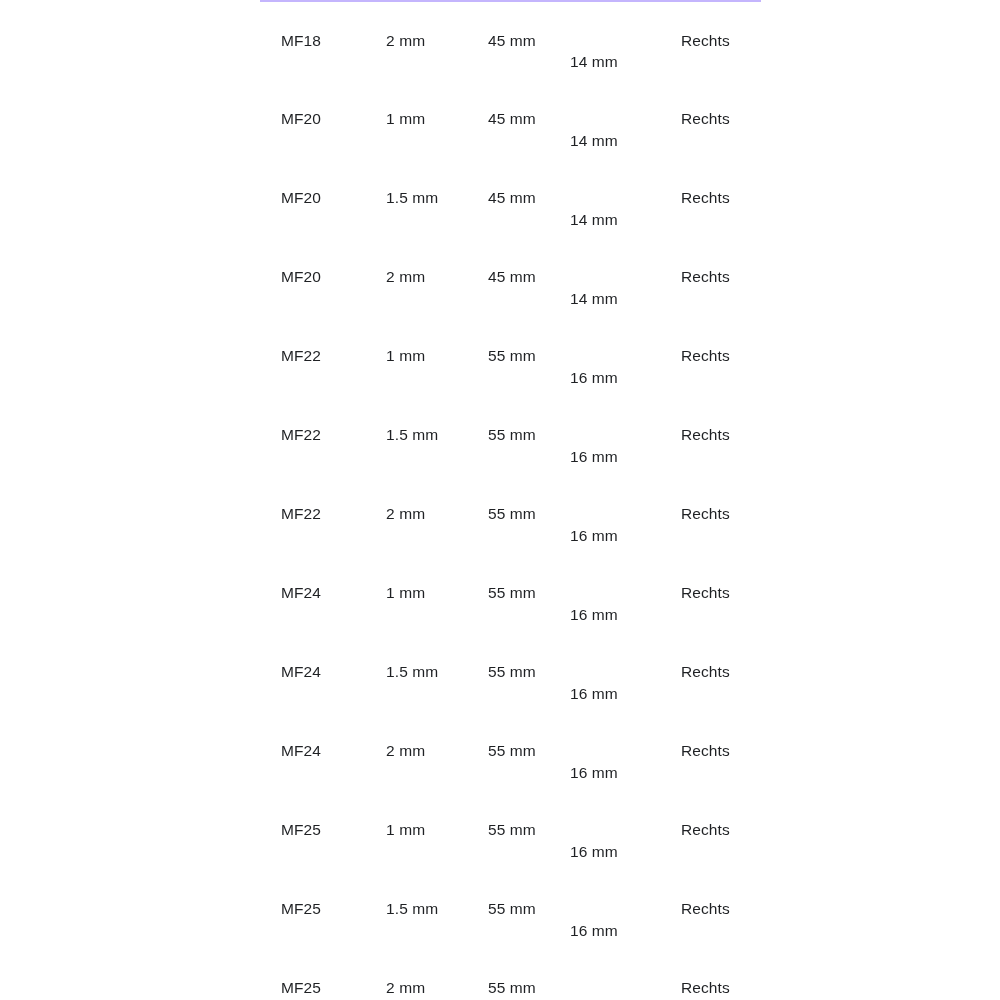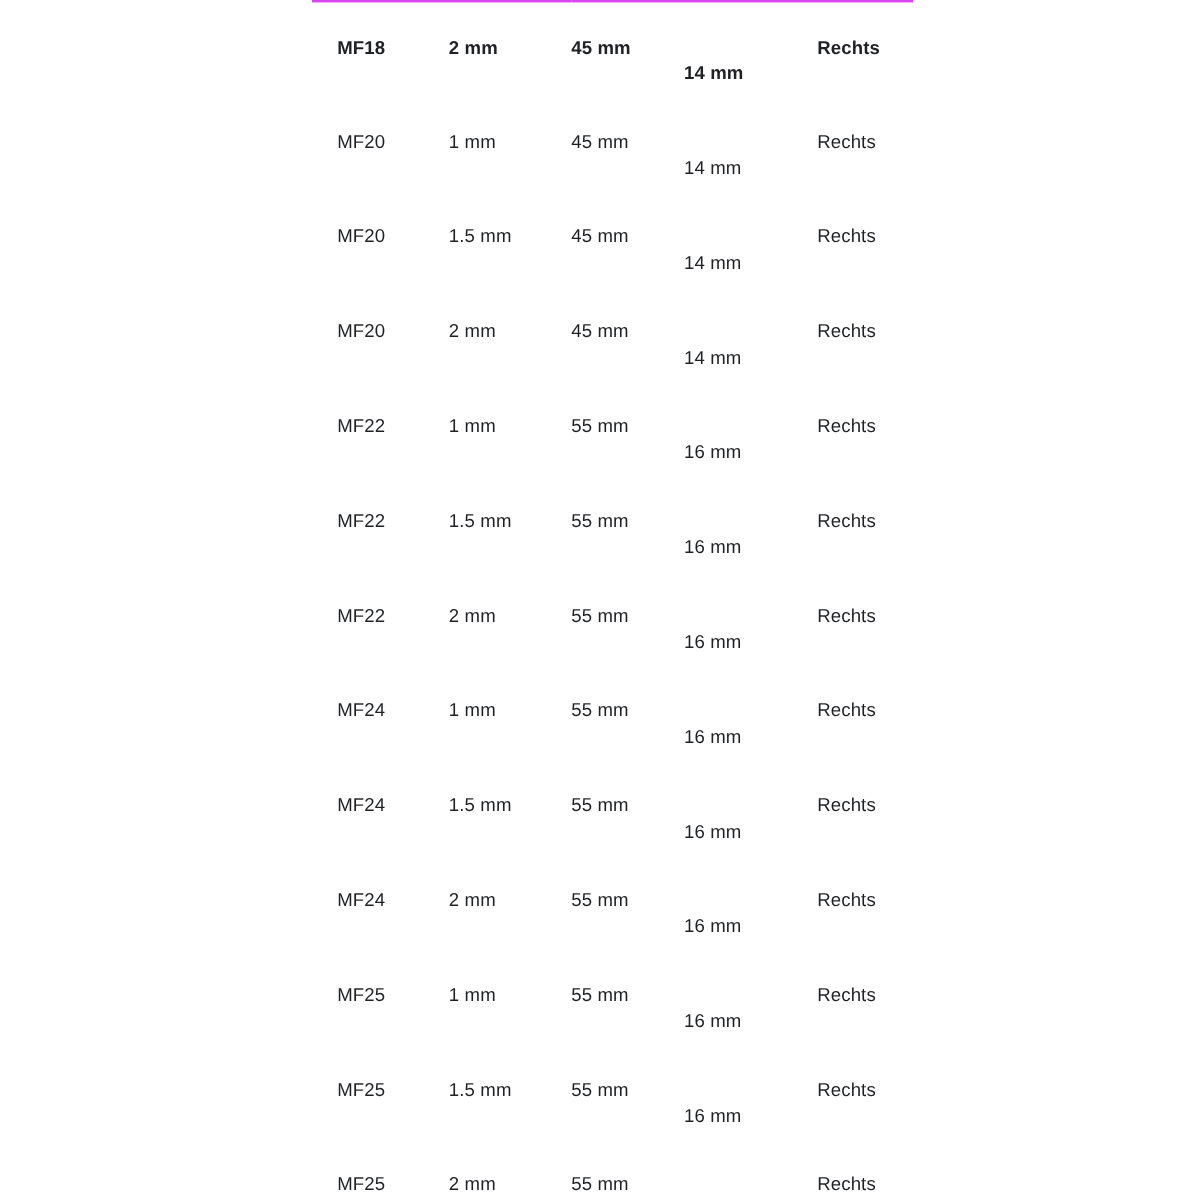--- a/index.html
+++ b/index.html
@@ -35,22 +35,21 @@
     border-collapse: collapse;
     table-layout: fixed;
   }
 
   table.spec-table tbody tr {
     height: 79px;
   }
 
   
   table.spec-table tbody tr:first-child > td {
-    border-top: 2px solid #d946ef;
-    font-weight: bold;
+    border-top: 2px solid #c4b5fd;
   }
   table.spec-table tbody tr:last-child > td {
     border-bottom: 2px solid #ededee;
   }
 
   table.spec-table td {
     padding: 0;
     margin: 0;
     font-size: 15.5px;
     line-height: 1.2;
@@ -63,22 +62,22 @@
 
   
   .col-type     { width: 89px;  padding-left: 21px !important; }
   .col-thick    { width: 106px; padding-left: 0   !important; }
   .col-length   { width: 94px;  padding-left: 0   !important; }
   .col-width    { width: 95px;  padding-left: 0   !important; }
   .col-thread   { width: 96px;  padding-left: 0   !important; }
 
   
   .cell-inner { display: inline-block; }
-  .col-thick  .cell-inner { margin-left: 4px; }
-  .col-length .cell-inner { margin-left: 0px; }
+  .col-thick  .cell-inner { margin-left: 16px; }
+  .col-length .cell-inner { margin-left: 12px; }
   .col-width  .cell-inner { margin-left: 0px; margin-top: 43px; }
   .col-thread .cell-inner { margin-left: 16px; }
 </style>
 </head>
 <body>
 
 <div id="page">
 
   <div class="spec-table-wrap">
     <table class="spec-table">

